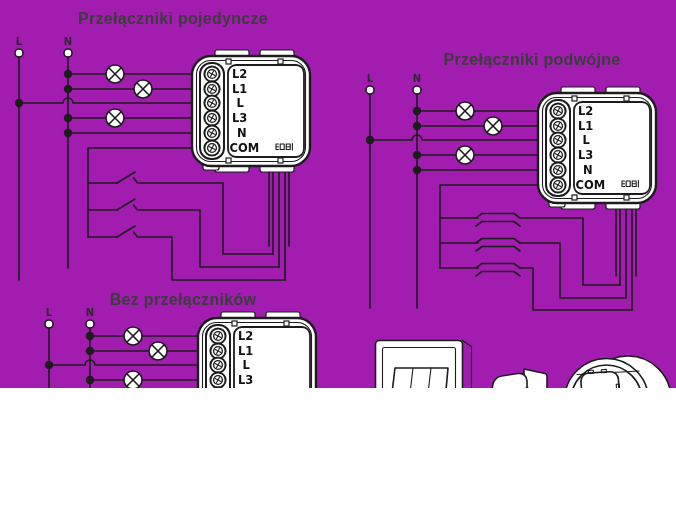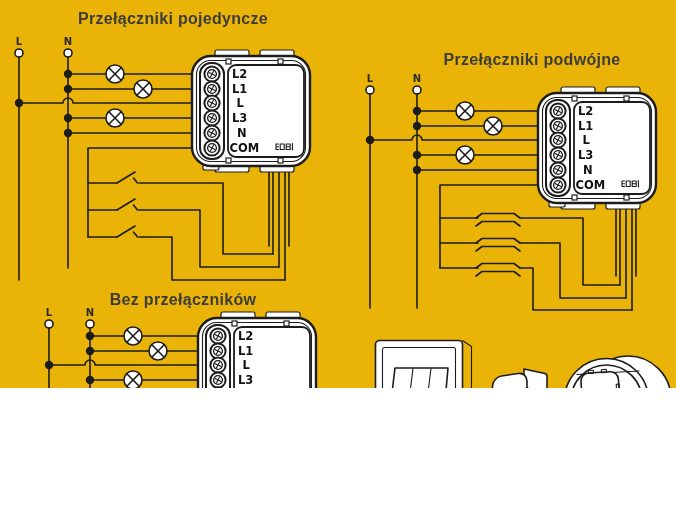--- a/index.html
+++ b/index.html
@@ -1,16 +1,16 @@
 <!DOCTYPE html>
 <html><head>
 <meta charset="utf-8">
 <style>
   html,body{margin:0;padding:0;background:#fff;}
-  #page{position:relative;width:676px;height:388px;background:#eab308;overflow:hidden;
+  #page{position:relative;width:676px;height:388px;background:#a21caf;overflow:hidden;
         font-family:"Liberation Sans",sans-serif;}
   svg{position:absolute;left:0;top:0;}
   
   .ln  {fill:none;stroke:#1c1c1c;stroke-width:1.6;stroke-linecap:round;stroke-linejoin:round}
   .lnt {fill:none;stroke:#1c1c1c;stroke-width:1.1;stroke-linecap:round;stroke-linejoin:round}
   .shp {fill:#fff;stroke:#1c1c1c;stroke-width:1.6;stroke-linejoin:round}
   .shp2{fill:#fff;stroke:#1c1c1c;stroke-width:2.4;stroke-linejoin:round}
   .face{fill:#fff;stroke:#1c1c1c;stroke-width:1.8;stroke-linejoin:round}
   .strip{fill:#fff;stroke:#1c1c1c;stroke-width:2;stroke-linejoin:round}
   .tab {fill:#fff;stroke:#1c1c1c;stroke-width:1.2}

